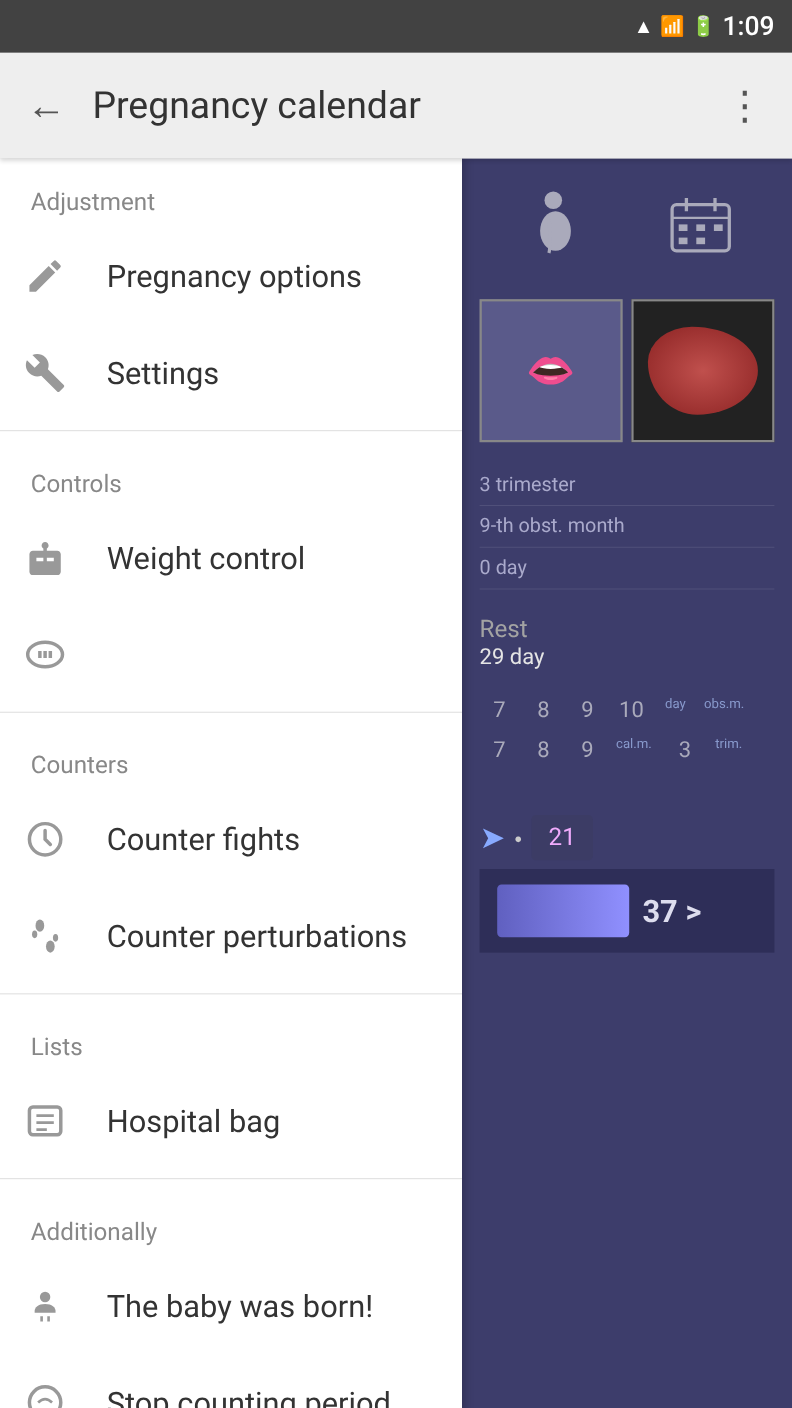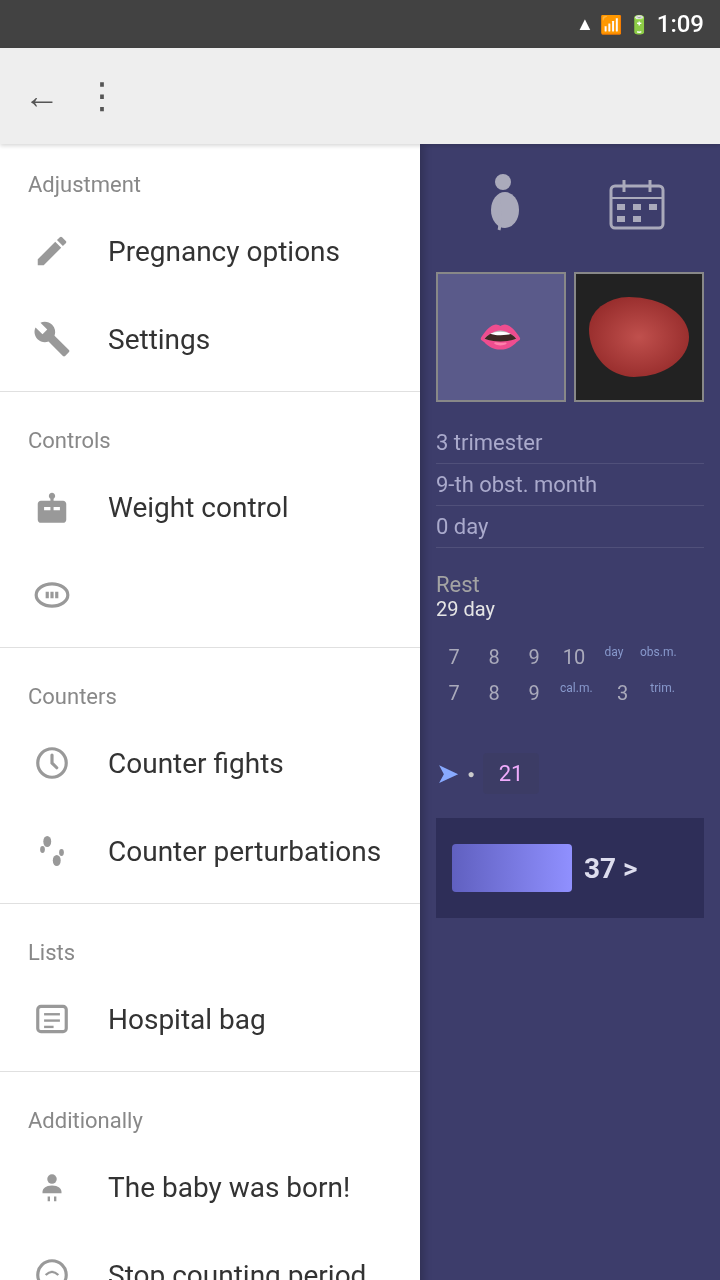--- a/index.html
+++ b/index.html
@@ -94,21 +94,21 @@
       font-size: 22px;
       color: #888;
       font-weight: 400;
       text-transform: none;
     }
 
     
     .menu-item {
       display: flex;
       align-items: center;
-      padding: 20px 28px;
+      padding: 20px 17px;
       gap: 32px;
       cursor: pointer;
       min-height: 80px;
     }
     .menu-icon {
       width: 48px;
       height: 48px;
       display: flex;
       align-items: center;
       justify-content: center;
@@ -185,21 +185,21 @@
 
     .rp-info-rows {
       padding: 12px 16px;
     }
     .rp-info-row {
       padding: 8px 0;
       border-bottom: 1px solid rgba(255,255,255,0.1);
     }
     .rp-info-text {
       color: #aac;
-      font-size: 22px;
+      font-size: 18px;
     }
 
     .rp-calendar-area {
       padding: 8px 16px;
       display: flex;
       gap: 4px;
       flex-wrap: wrap;
     }
     .rp-cal-cell {
       color: #aab;
@@ -223,22 +223,22 @@
       right: 16px;
       top: 0;
       background: rgba(60,60,100,0.8);
       padding: 8px 16px;
       border-radius: 4px;
       color: #f0abfc;
       font-size: 22px;
     }
     .rp-bottom-bar {
       background: rgba(40,40,80,0.7);
-      height: 100px;
-      margin-top: 16px;
+      height: 76px;
+      margin-top: 0;
       display: flex;
       align-items: center;
       padding: 0 16px;
       gap: 12px;
     }
     .rp-progress-bar {
       background: linear-gradient(90deg, #6060c0, #9090ff);
       height: 48px;
       border-radius: 4px;
       width: 120px;
@@ -256,20 +256,21 @@
   <div class="status-icons">
     <span class="status-icon">▲</span>
     <span class="status-icon">📶</span>
     <span class="status-icon">🔋</span>
     <span class="status-bar-time">1:09</span>
   </div>
 </div>
 
 <div class="toolbar">
   <span class="toolbar-back">←</span>
+  <span class="toolbar-title">Pregnancy calendar</span>
   <span class="toolbar-more">⋮</span>
 </div>
 
 <div class="main-content">
 
   <div class="drawer">
 
     <div class="section-header">Adjustment</div>
 
     <div class="menu-item">

